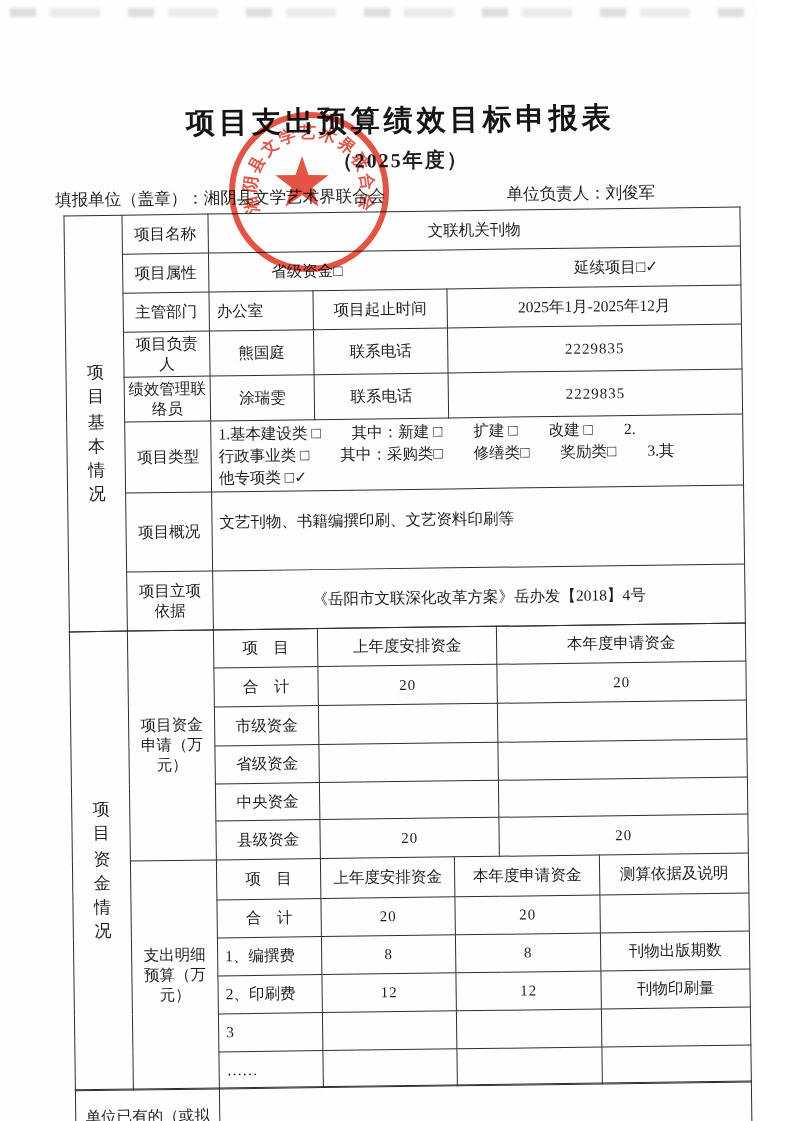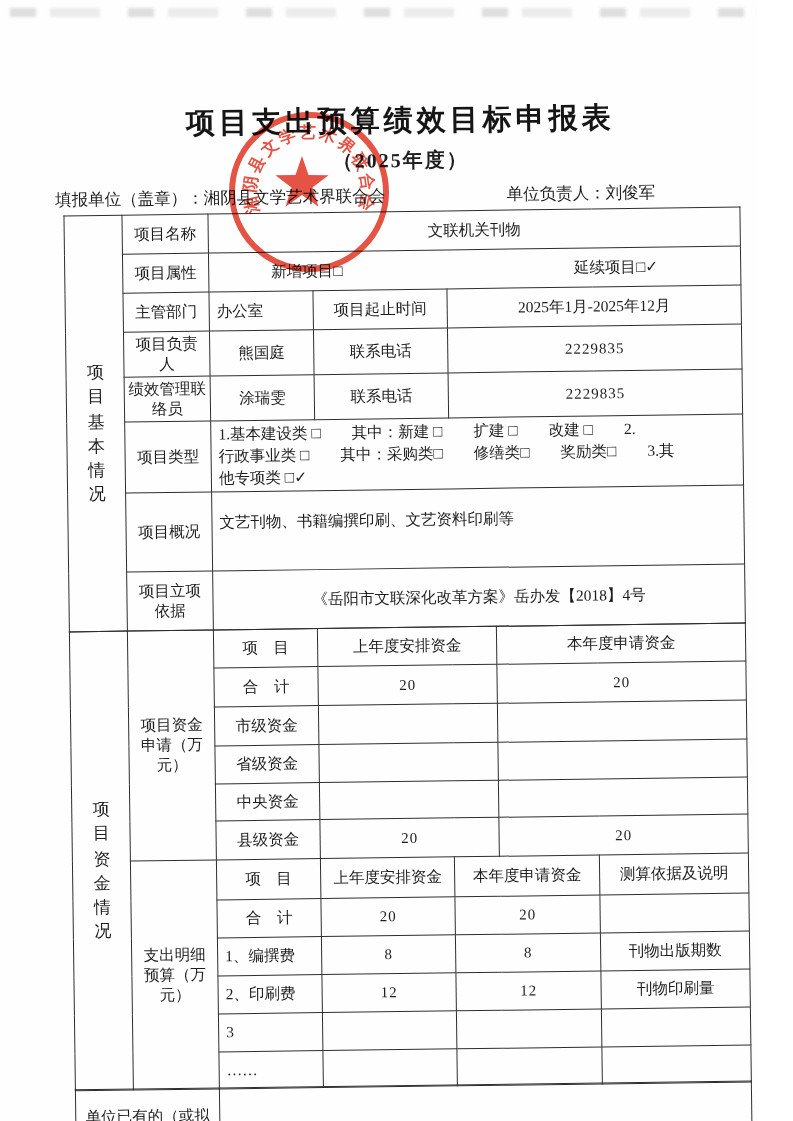--- a/index.html
+++ b/index.html
@@ -85,21 +85,21 @@
       <tbody>
           <tr>
         <td class="vlabel" rowspan="8">项目基本情况</td>
         <td style="height:34px">项目名称</td>
         <td colspan="4">文联机关刊物</td>
       </tr>
       <tr>
         <td style="height:34px">项目属性</td>
         <td colspan="4">
           <div class="attr-cell">
-            <span>新增项目□</span>
+            <span>省级资金□</span>
             <span>延续项目□✓</span>
           </div>
         </td>
       </tr>
       <tr>
         <td style="height:34px">主管部门</td>
         <td class="left">办公室</td>
         <td>项目起止时间</td>
         <td colspan="2">2025年1月-2025年12月</td>
       </tr>

